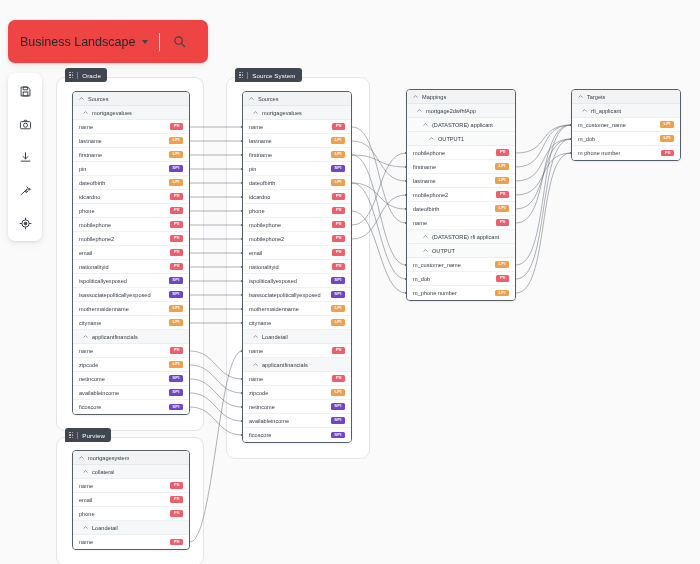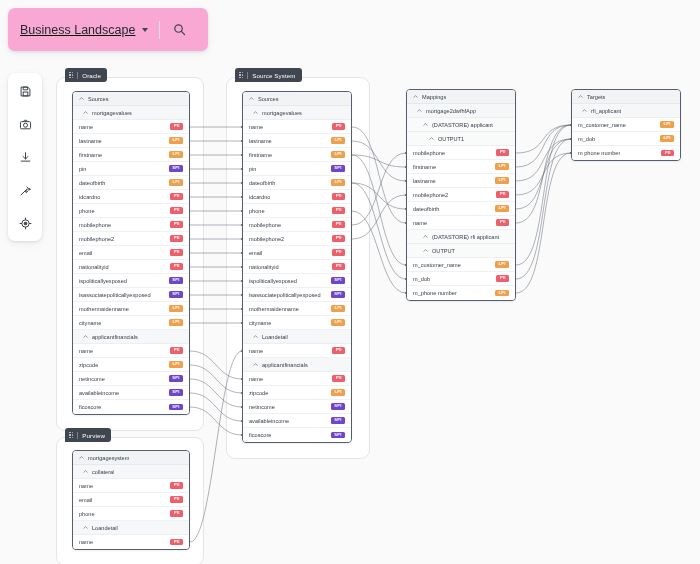--- a/index.html
+++ b/index.html
@@ -6,24 +6,24 @@
   html,body{
     width:700px; height:564px; overflow:hidden;
     background:#fafafa;
     font-family:"Liberation Sans", sans-serif;
     -webkit-font-smoothing:antialiased;
   }
   #app{ position:relative; width:700px; height:564px; background:#fafafa; }
 
   
   .topbar{
-    position:absolute; left:8px; top:8px; width:200px; height:43px;
-    background:#f9a8d4; border-radius:7px;
+    position:absolute; left:8px; top:20px; width:200px; height:43px;
+    background:#ef4444; border-radius:7px;
     box-shadow:0 1px 3px rgba(0,0,0,.10), 0 3px 10px rgba(0,0,0,.05);
-    display:flex; align-items:center; padding:0 12px;text-decoration:underline;
+    display:flex; align-items:center; padding:0 12px;
   }
   .topbar .title{ font-size:12.5px; color:#24292f; white-space:nowrap; }
   .caret{
     width:0;height:0;border-left:3.5px solid transparent;border-right:3.5px solid transparent;
     border-top:4.5px solid #3d4450; margin-left:7px;
   }
   .vdiv{ width:1px; height:18px; background:#dfe1e5; margin:0 13px 0 11px; }
   .search-ic{ width:13px; height:13px; display:block; }
 
   

